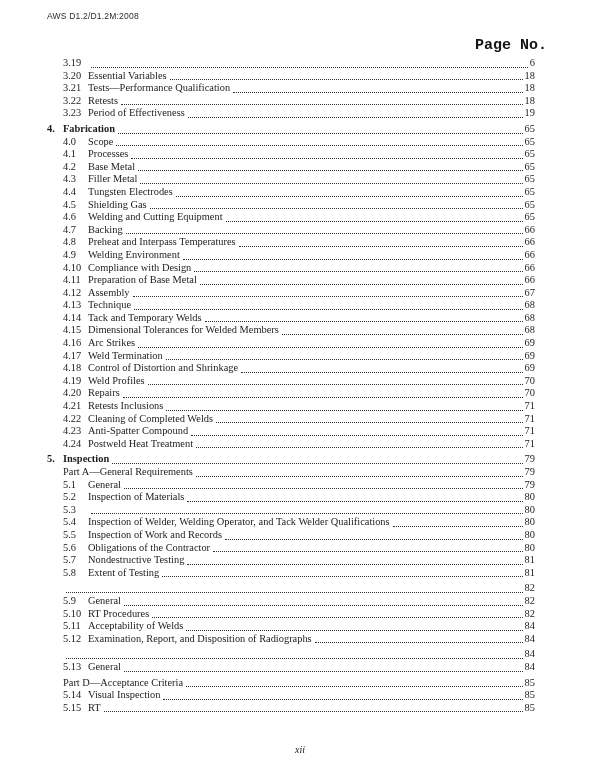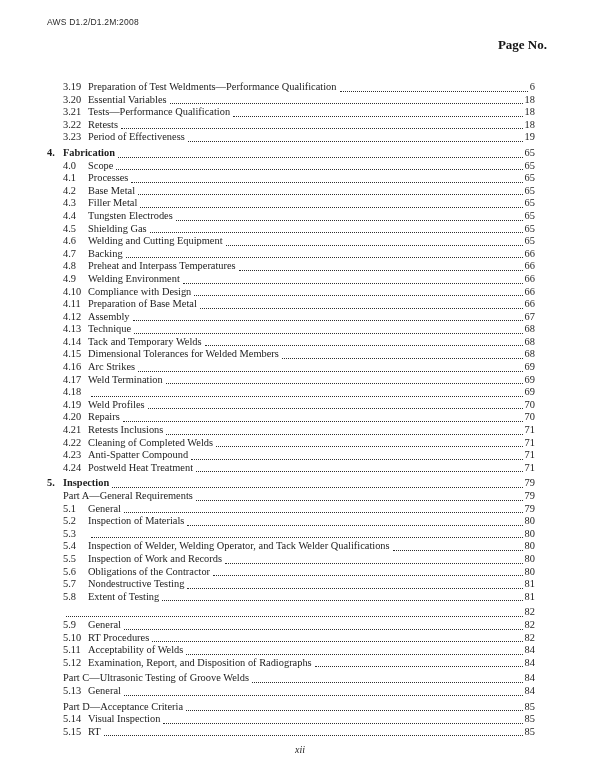--- a/index.html
+++ b/index.html
@@ -7,43 +7,42 @@
     width: 600px;
     height: 765px;
     background: #ffffff;
     position: relative;
     overflow: hidden;
     font-family: "Liberation Serif", serif;
     color: #1c1c1c;
   }
   .doc-ref {
     position: absolute;
-    top: 17px;
+    top: 11px;
     left: 47px;
     font-family: "Liberation Sans", sans-serif;
     font-size: 8.5px;
     letter-spacing: 0.2px;
     color: #2a2a2a;
   }
   .page-no-label {
     position: absolute;
     top: 37px;
     right: 53px;
-    font-family: Liberation Serif, serif;
+    font-family: Liberation Mono, monospace;
     font-weight: bold;
-    font-size: 13px;
+    font-size: 15px;
     color: #151515;
     text-align: right;
   }
   .toc {
     position: absolute;
     top: 57px;
     left: 47px;
     right: 65px;
-    margin-top: 24px;
   }
   .row {
     display: flex;
     align-items: flex-end;
     font-size: 10.4px;
     line-height: 12.6px;
     white-space: nowrap;
   }
   .row.gap { margin-top: 3px; }
   .cell-mainnum { flex: none; width: 16px; }
@@ -74,21 +73,20 @@
 
 <div class="page-root">
   <div class="doc-ref">AWS D1.2/D1.2M:2008</div>
 
   <div class="page-no-label">Page No.</div>
 
   <div class="toc">
   <div class="row sub">
     <span class="cell-mainnum"></span>
     <span class="cell-subnum">3.19</span>
-    <span class="title">Preparation of Test Weldments—Performance Qualification</span>
     <span class="leader"></span>
     <span class="page">6</span>
   </div>
 
   <div class="row sub">
     <span class="cell-mainnum"></span>
     <span class="cell-subnum">3.20</span>
     <span class="title">Essential Variables</span>
     <span class="leader"></span>
     <span class="page">18</span>
@@ -266,20 +264,21 @@
     <span class="cell-mainnum"></span>
     <span class="cell-subnum">4.17</span>
     <span class="title">Weld Termination</span>
     <span class="leader"></span>
     <span class="page">69</span>
   </div>
 
   <div class="row sub">
     <span class="cell-mainnum"></span>
     <span class="cell-subnum">4.18</span>
+    <span class="title">Control of Distortion and Shrinkage</span>
     <span class="leader"></span>
     <span class="page">69</span>
   </div>
 
   <div class="row sub">
     <span class="cell-mainnum"></span>
     <span class="cell-subnum">4.19</span>
     <span class="title">Weld Profiles</span>
     <span class="leader"></span>
     <span class="page">70</span>
@@ -439,21 +438,20 @@
     <span class="cell-mainnum"></span>
     <span class="cell-subnum">5.12</span>
     <span class="title">Examination, Report, and Disposition of Radiographs</span>
     <span class="leader"></span>
     <span class="page">84</span>
   </div>
 
   <div class="row part gap">
     <span class="cell-mainnum"></span>
 
-    <span class="title">Part C—Ultrasonic Testing of Groove Welds</span>
     <span class="leader"></span>
     <span class="page">84</span>
   </div>
 
   <div class="row sub">
     <span class="cell-mainnum"></span>
     <span class="cell-subnum">5.13</span>
     <span class="title">General</span>
     <span class="leader"></span>
     <span class="page">84</span>

